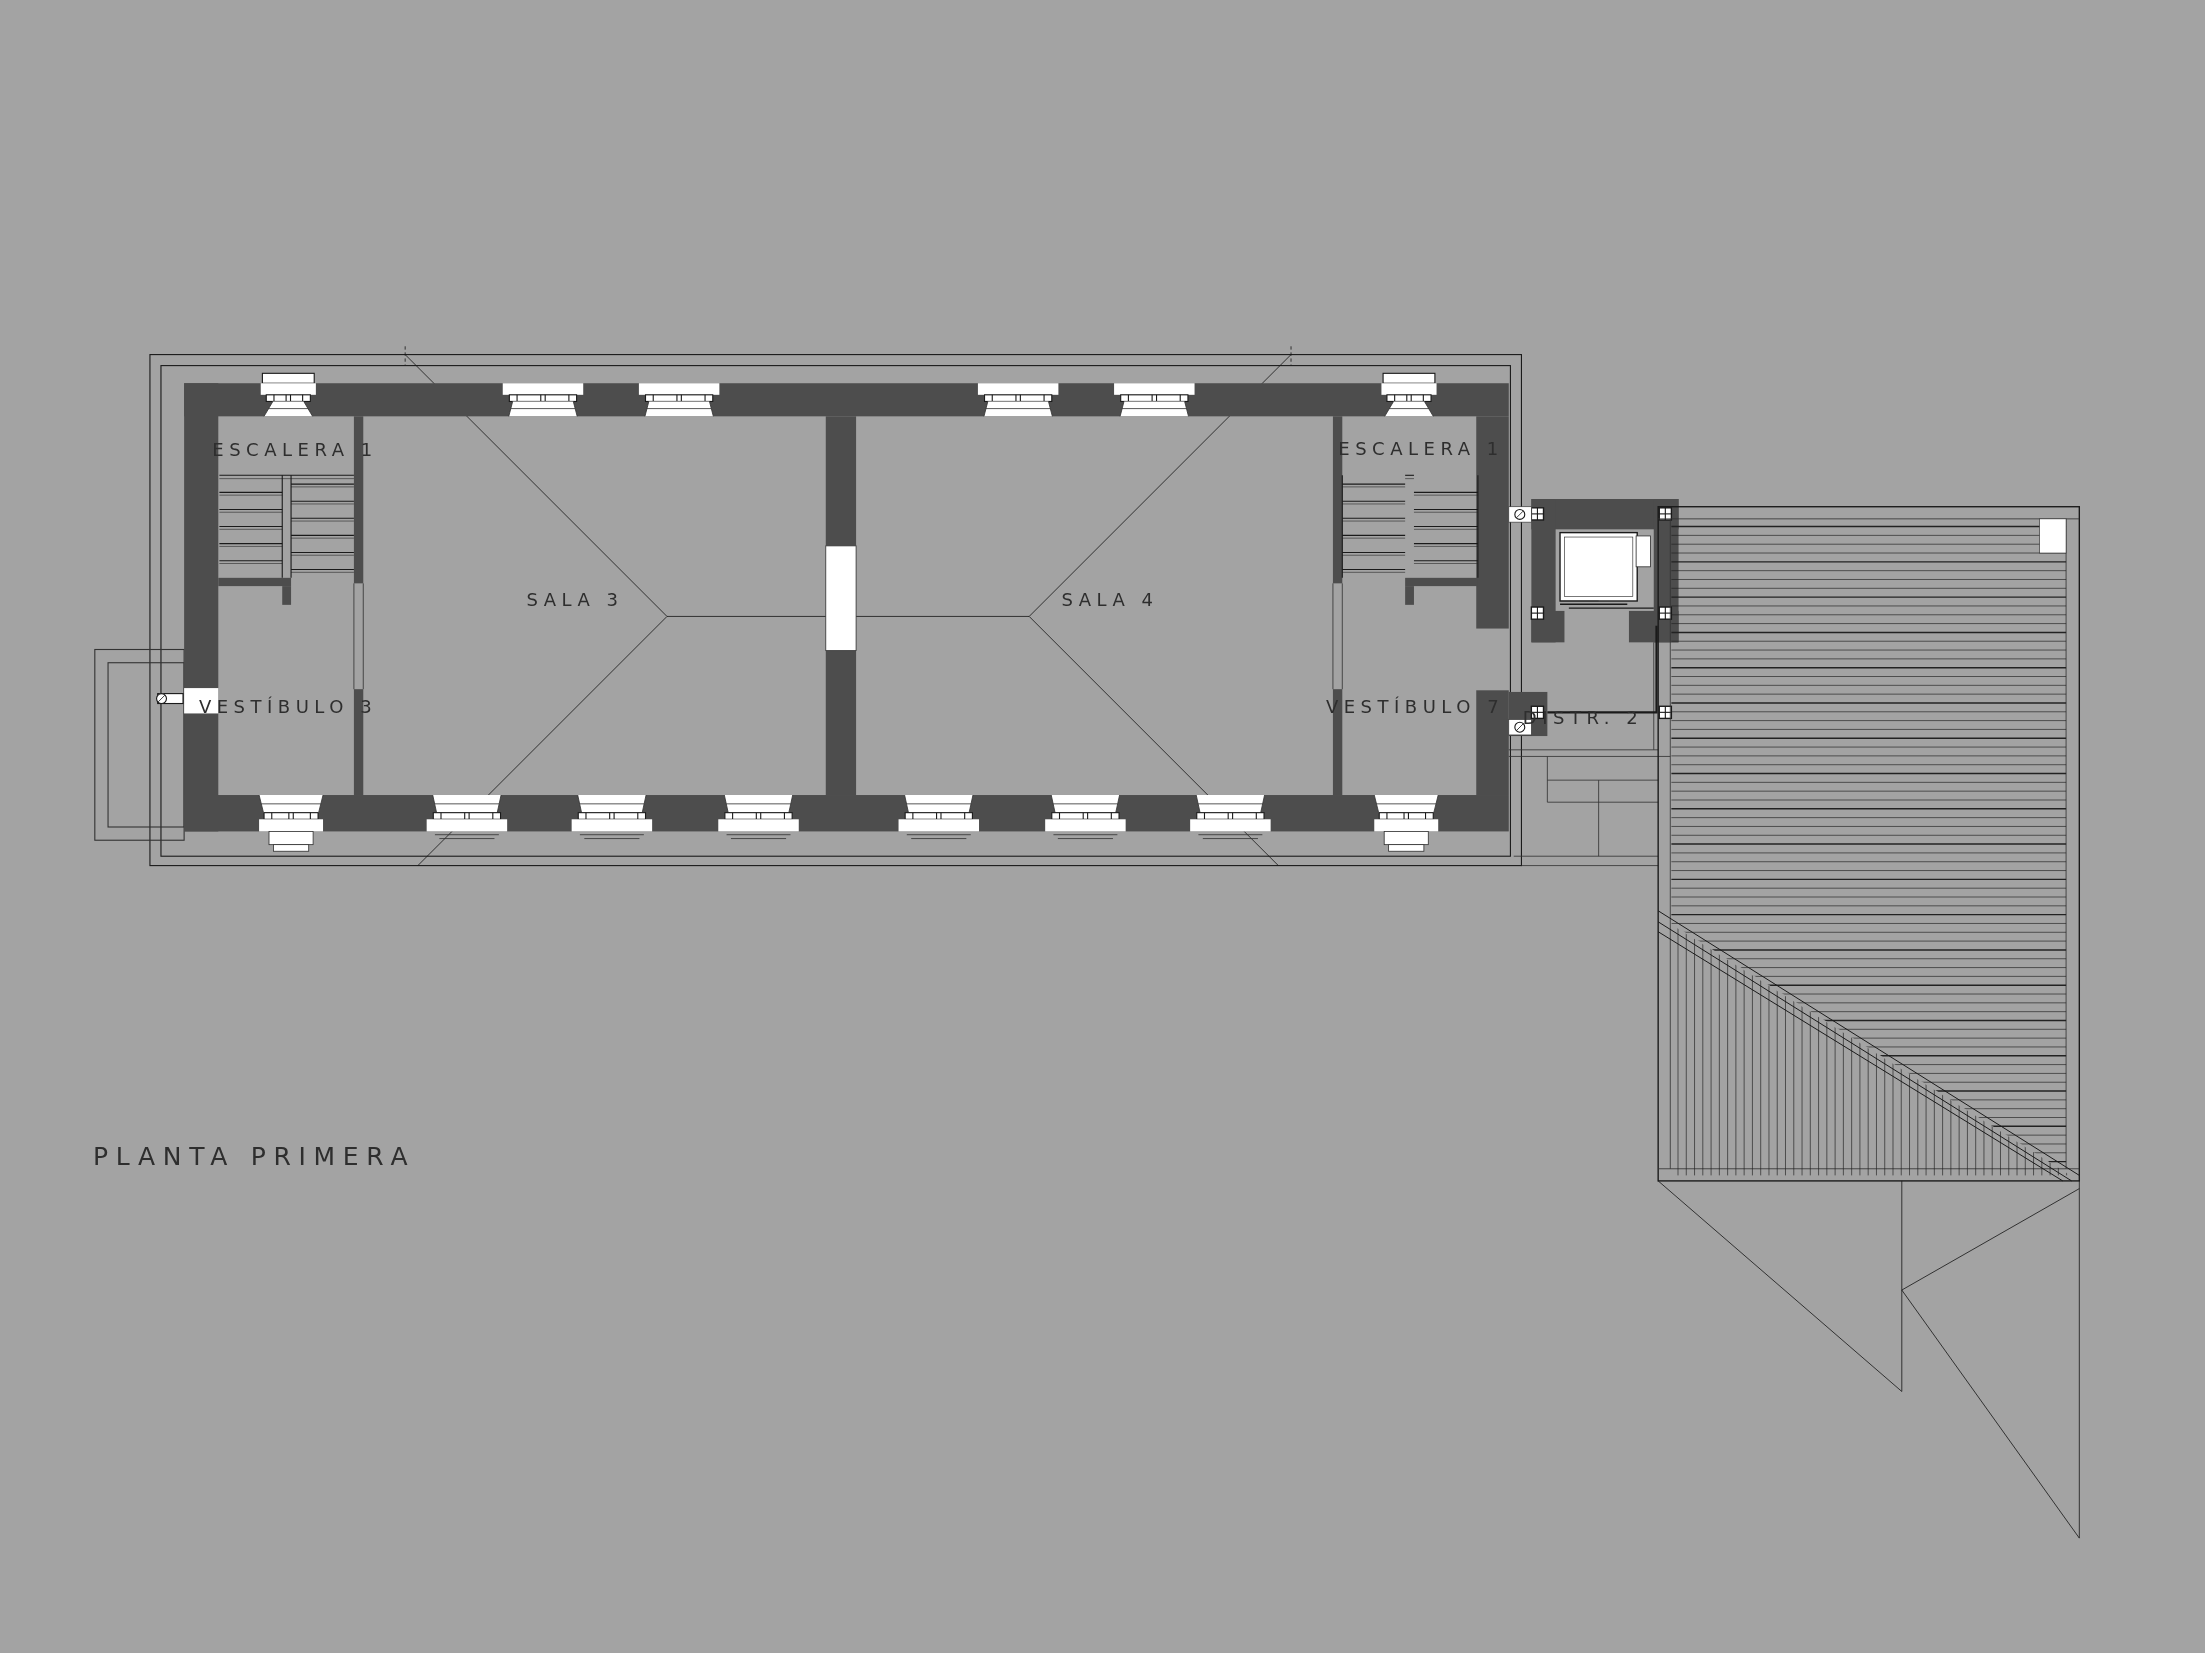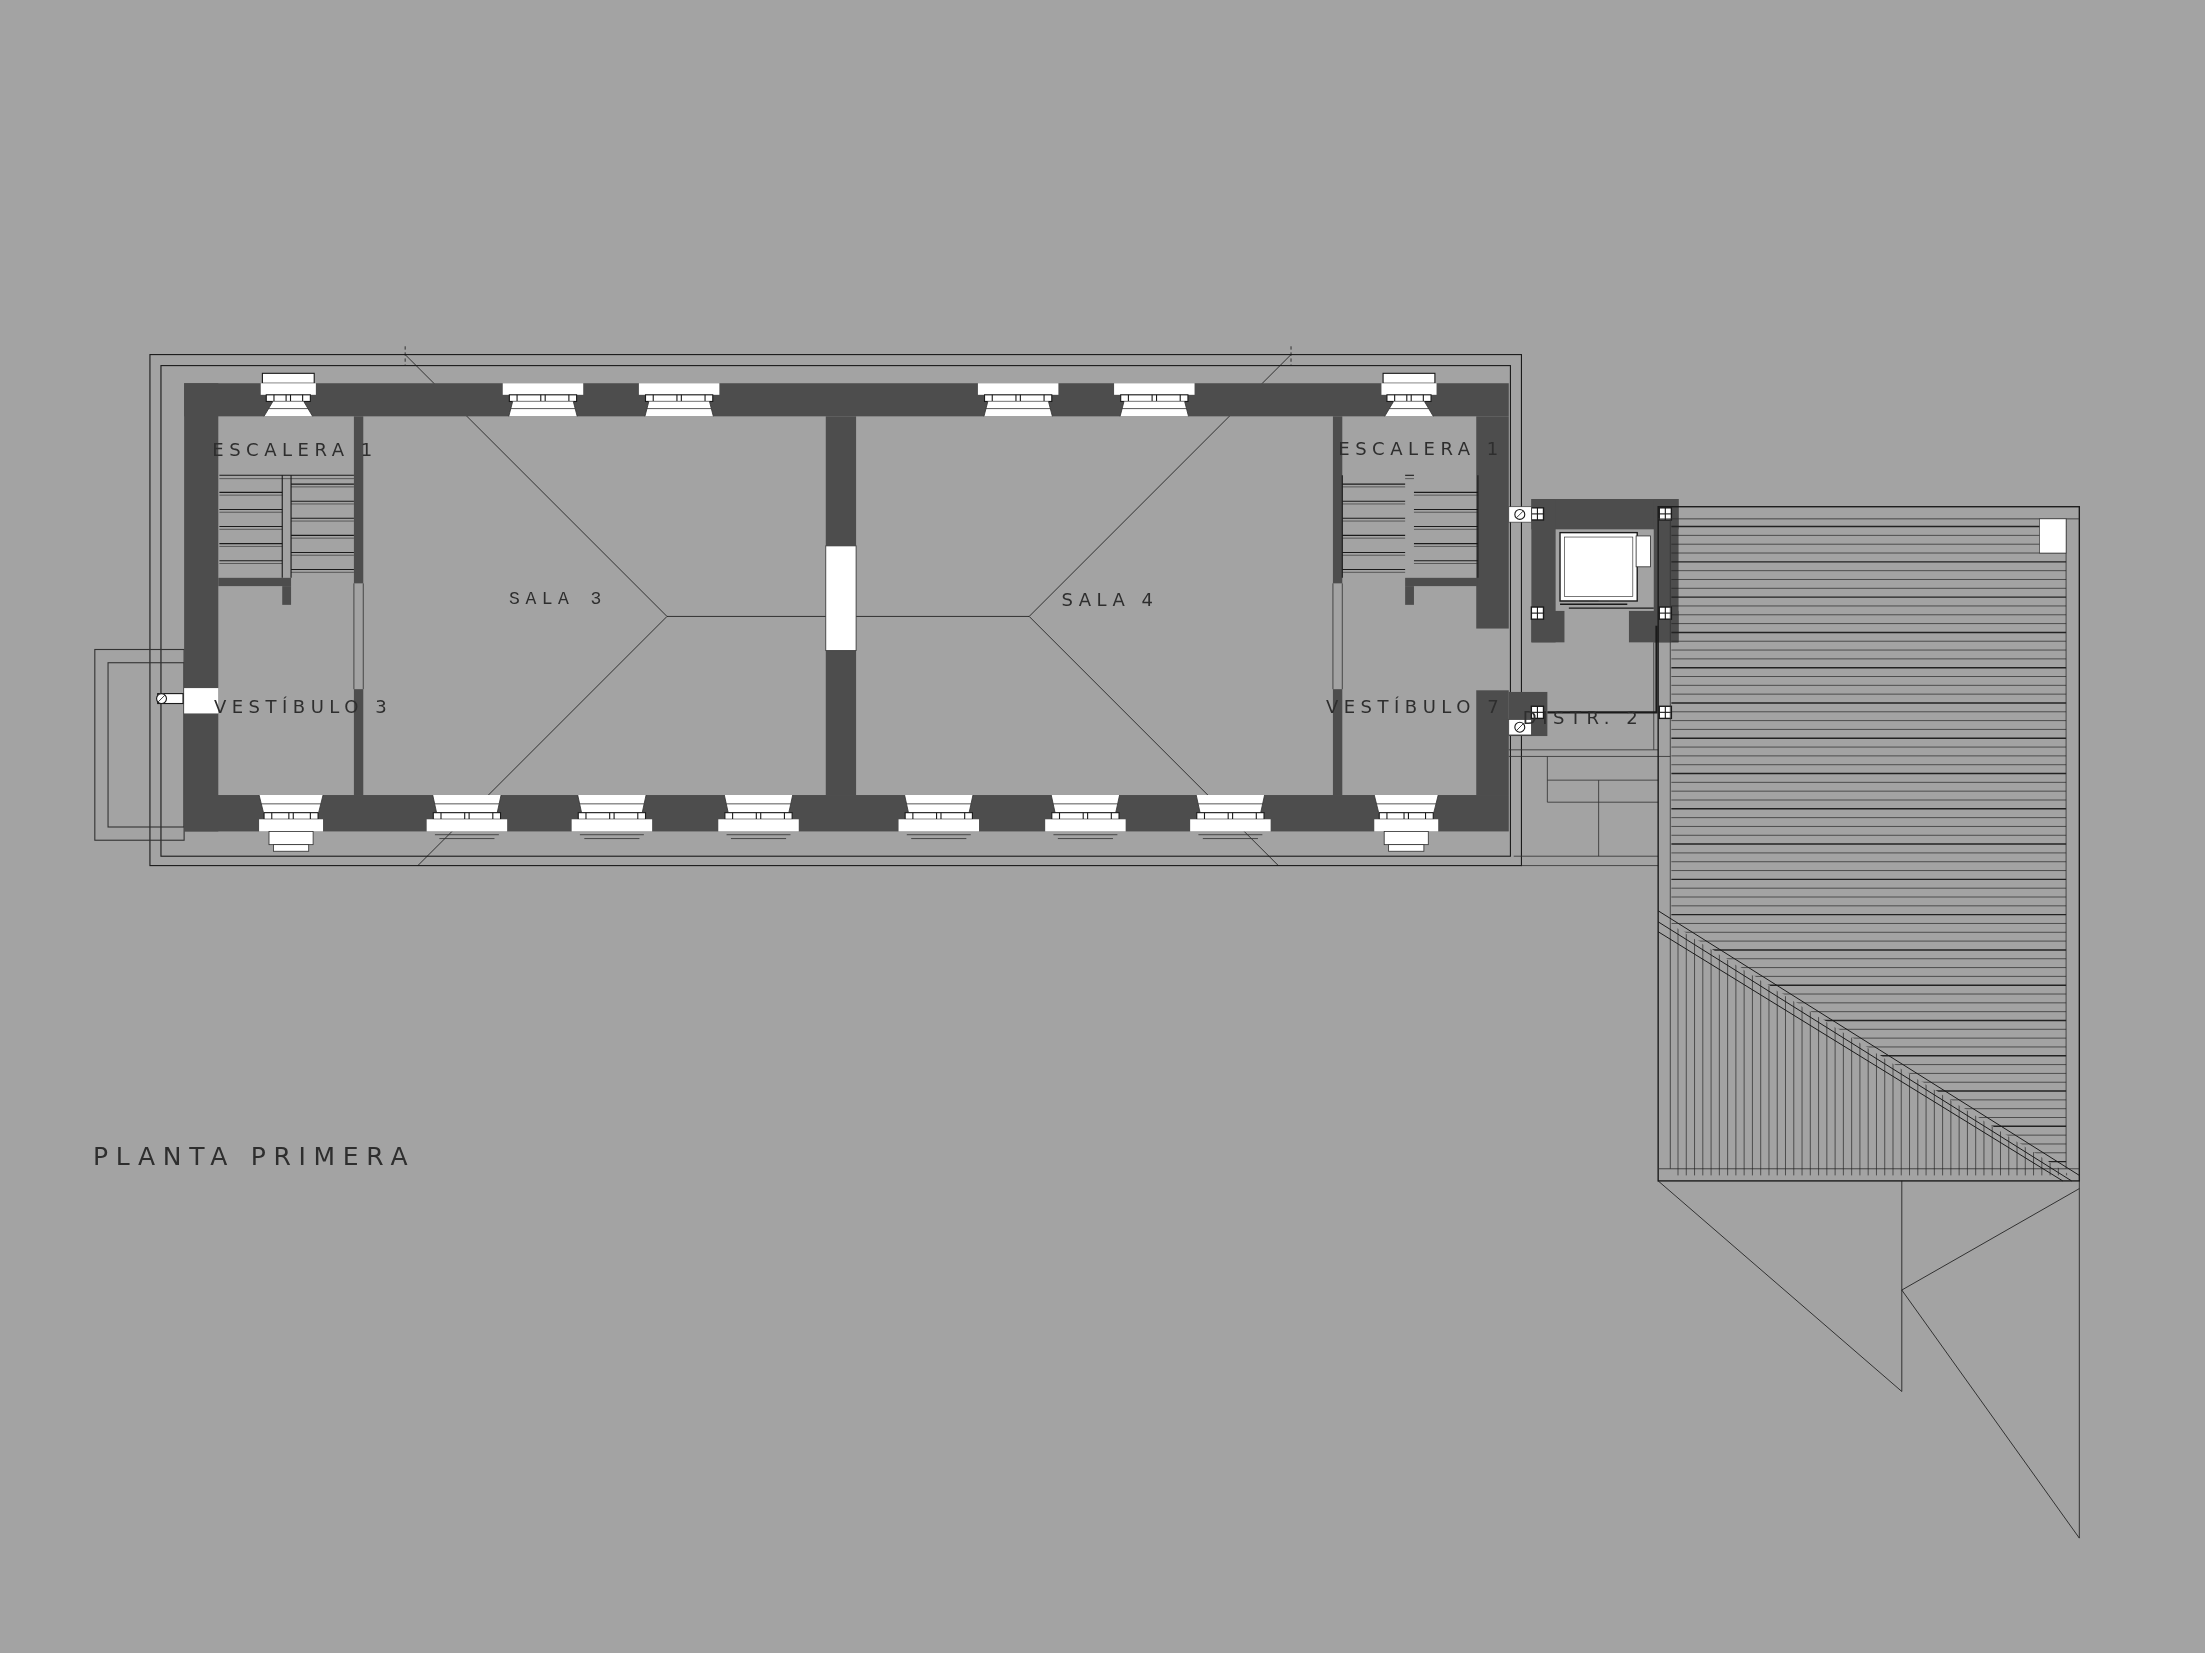--- a/index.html
+++ b/index.html
@@ -520,21 +520,21 @@
         <line x1="3450" y1="2142" x2="3450" y2="2524" stroke="#1a1a1a" stroke-width="1.5"></line>
         <line x1="3008" y1="2142" x2="3450" y2="2524" stroke="#1a1a1a" stroke-width="1.5"></line>
         <line x1="3450" y1="2340" x2="3772" y2="2156" stroke="#1a1a1a" stroke-width="1.5"></line>
         <line x1="3450" y1="2340" x2="3772" y2="2790" stroke="#1a1a1a" stroke-width="1.5"></line>
         <line x1="3772" y1="2142" x2="3772" y2="2790" stroke="#1a1a1a" stroke-width="1.5"></line>
       </g>
     </svg>
 
   <div class="room-label" style="left: 295px; top: 449px; color: rgb(46, 46, 46);">ESCALERA  1</div>
   <div class="room-label" style="left: 1421px; top: 448px; color: rgb(46, 46, 46);">ESCALERA  1</div>
-  <div class="room-label" style="left: 558px; top: 599px; color: rgb(46, 46, 46); font-family: Liberation Mono, monospace;">SALA  3</div>
+  <div class="room-label" style="left: 575px; top: 599px; color: rgb(46, 46, 46);">SALA  3</div>
   <div class="room-label" style="left: 1110px; top: 599px; color: rgb(46, 46, 46);">SALA  4</div>
-  <div class="room-label" style="left: 303px; top: 706px; color: rgb(46, 46, 46);">VESTÍBULO  3</div>
+  <div class="room-label" style="left: 288px; top: 706px; color: rgb(46, 46, 46);">VESTÍBULO  3</div>
   <div class="room-label" style="left: 1415px; top: 706px; color: rgb(46, 46, 46);">VESTÍBULO  7</div>
   <div class="room-label" style="left: 1583px; top: 717px; color: rgb(46, 46, 46); text-align: right;">DISTR.  2</div>
 
   <div class="plan-title" style="left: 93px; top: 1142px; color: rgb(46, 46, 46);">PLANTA  PRIMERA</div>
 </div>
 
 
 </body></html>

